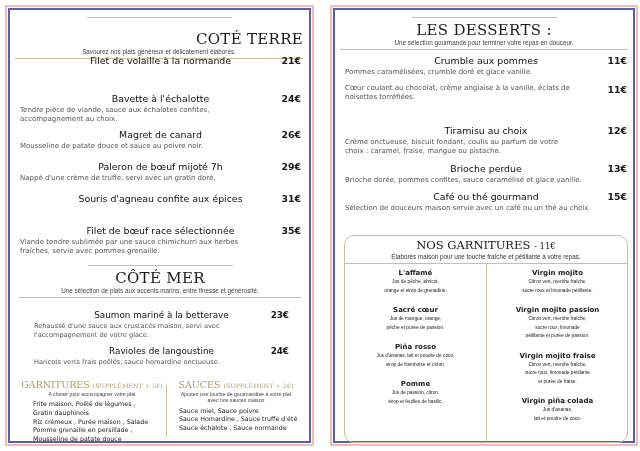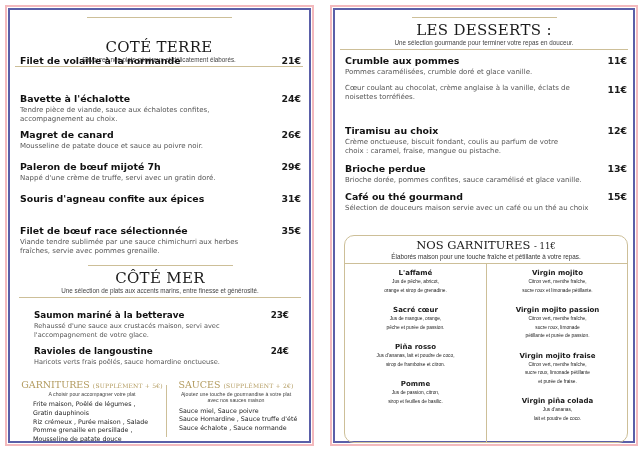--- a/index.html
+++ b/index.html
@@ -20,21 +20,21 @@
 
   .sec-head { text-align:center; position:relative; }
   .rule { height:1px; background:#cdbf98; margin:0 auto; }
   .sec-title {
     font-family:"DejaVu Serif", serif; font-size:15px; letter-spacing:0.3px;
     color:#1b1b1b; line-height:18px;
   }
   .sec-sub { font-size:6.3px; color:#444; line-height:8px; }
 
   .item { position:relative; }
-  .item-name { font-family:"DejaVu Sans", sans-serif; font-weight:bold; font-size:9.4px; line-height:12px; color:#111; }
+  .item-name { font-family:"DejaVu Sans", sans-serif; font-weight:normal; font-size:9.4px; line-height:12px; color:#111;text-align:center; }
   .item-price { position:absolute; right:0; top:0; font-family:"DejaVu Sans", sans-serif; font-weight:bold; font-size:9.4px; line-height:12px; }
   .item-desc { font-family:"DejaVu Sans", sans-serif; font-size:7px; color:#555; line-height:9.3px; margin-top:1px; }
 
   .extras { position:absolute; left:14px; top:372px; width:280px; height:58px; }
   .extra-col { position:absolute; top:0; }
   .extra-title { font-family:"DejaVu Serif", serif; font-size:9.5px; color:#b29a5e; text-align:center; line-height:11px; }
   .extra-title small { font-size:6px; letter-spacing:0.2px; }
   .extra-sub { font-size:5.2px; color:#444; text-align:center; line-height:6.4px; }
   .extra-list { font-family:"DejaVu Sans", sans-serif; font-size:6.3px; line-height:8.6px; color:#222; margin-top:3px; }
   .extra-divider { position:absolute; left:145px; top:6px; width:1px; height:52px; background:#cdbf98; }
@@ -52,21 +52,21 @@
   .ck-item { margin-bottom:10px; }
   .ck-name { font-family:"DejaVu Sans", sans-serif; font-weight:bold; font-size:7px; line-height:10px; }
   .ck-desc { font-size:4.8px; line-height:8.5px; color:#222; }
 </style>
 </head>
 <body>
 
 <div class="panel panel-left">
   <div class="sec-head" style="position:absolute;left:8px;top:10px;width:288px;">
     <div class="rule" style="width:145px;"></div>
-    <div class="sec-title" style="margin-top:20px;">COTÉ TERRE</div>
+    <div class="sec-title" style="margin-top:12px;text-align:right;">COTÉ TERRE</div>
     <div class="sec-sub">Savourez nos plats généreux et délicatement élaborés.</div>
     <div class="rule" style="width:288px;margin-top:2px;"></div>
   </div>
 
   <div style="position:absolute;left:13px;top:48px;width:281px;">
     <div class="item" style="height:32px;">
       <div class="item-name">Filet de volaille à la normande</div>
       <div class="item-price">21€</div>
     </div>
     <div class="item" style="height:36px;margin-top:6px;">

